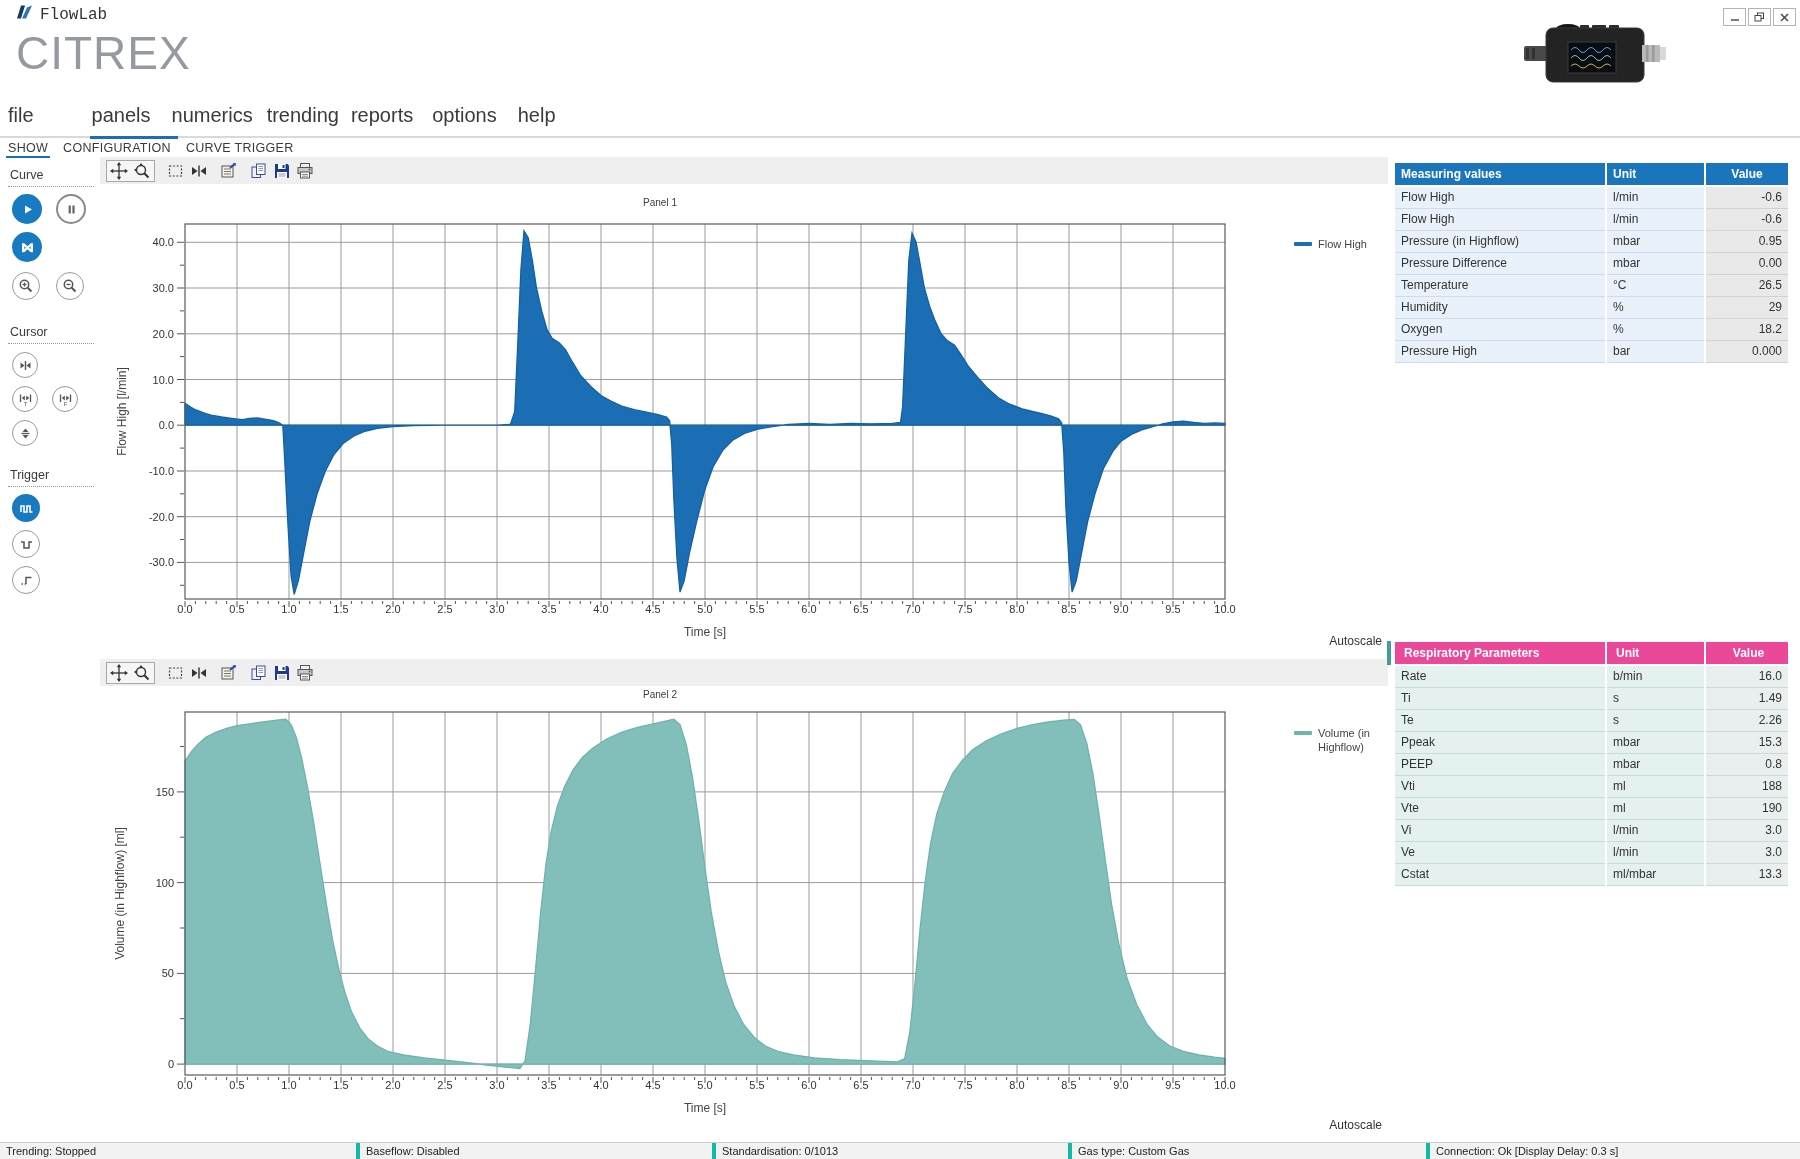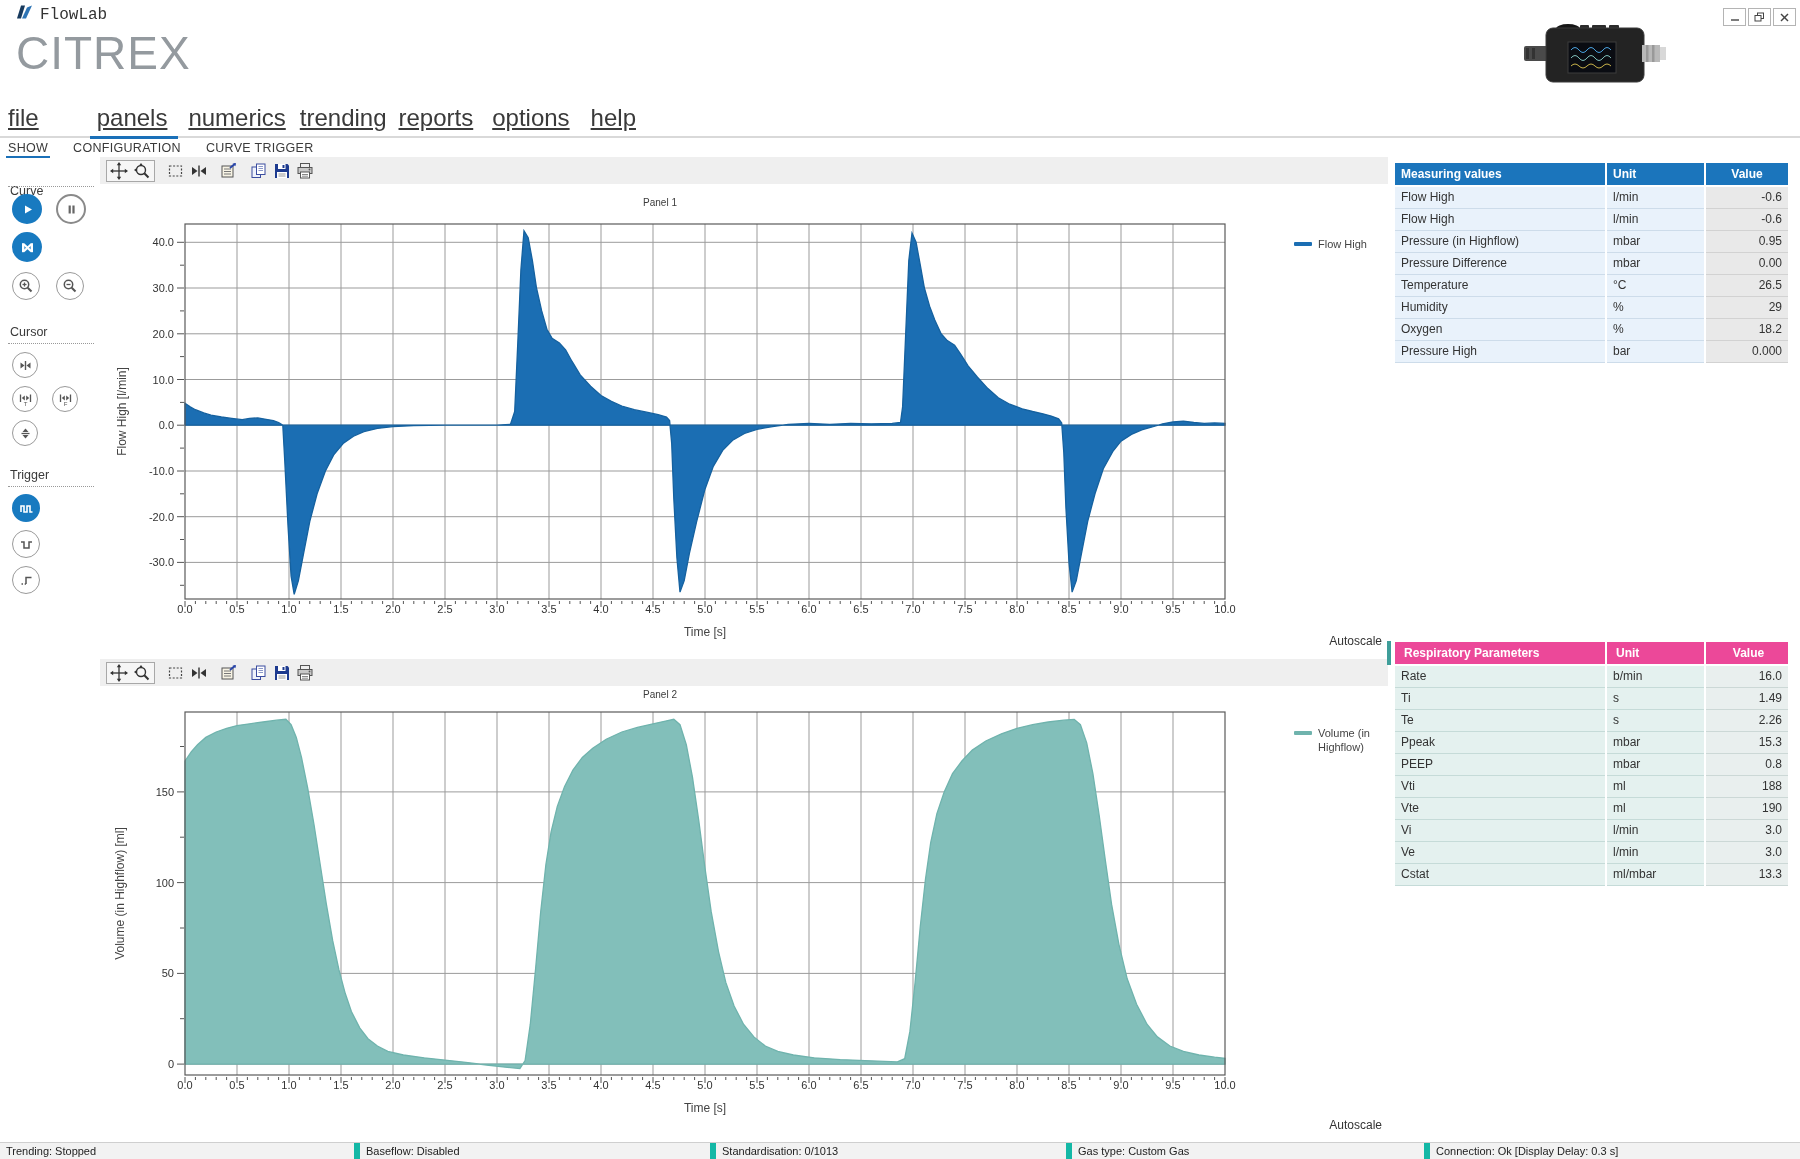--- a/index.html
+++ b/index.html
@@ -8,28 +8,28 @@
   
   .titlebar{position:absolute;left:0;top:0;width:1800px;height:26px;background:#fff;}
   .logo{position:absolute;left:16px;top:4px;width:18px;height:16px;}
   .appname{position:absolute;left:40px;top:6px;font-size:16px;color:#333;font-family:Liberation Mono, monospace;}
   .winbtns{position:absolute;right:4px;top:8px;display:flex;gap:2px;}
   .winbtn{width:23px;height:18px;border:1px solid #b4b4b4;background:#fff;display:flex;
           align-items:center;justify-content:center;box-sizing:border-box;}
   
   .brand{position:absolute;left:16px;top:26px;font-size:46px;font-weight:300;letter-spacing:1px;color:#949a9f;}
   
-  .menubar{position:absolute;left:8px;top:104px;display:flex;font-size:24px;color:#3a3a3a;text-decoration:underline;}
+  .menubar{position:absolute;left:8px;top:104px;display:flex;font-size:20px;color:#3a3a3a;}
   .mi{cursor:default;}
   .mi.m0{margin-right:58px;} .mi.m1{margin-right:21px;} .mi.m2{margin-right:14px;}
   .mi.m3{margin-right:12px;} .mi.m4{margin-right:19px;} .mi.m5{margin-right:21px;}
   .menurule{position:absolute;left:0;top:136px;width:1800px;height:2px;background:#d9d9d9;}
   .menu-underline{position:absolute;left:90px;top:136px;width:88px;height:3px;background:#1a70b8;}
   
-  .tabbar{position:absolute;left:8px;top:141px;display:flex;gap:25px;font-size:12.5px;color:#3a3a3a;letter-spacing:.3px;}
+  .tabbar{position:absolute;left:8px;top:141px;display:flex;gap:15px;font-size:12.5px;color:#3a3a3a;letter-spacing:.3px;}
   .tab-underline{position:absolute;left:6px;top:156px;width:44px;height:2px;background:#1a70b8;}
   
   .side-label{position:absolute;left:10px;font-size:12.5px;color:#3a3a3a;}
   .side-rule{position:absolute;left:8px;width:86px;border-bottom:1px dotted #999;height:0;}
   .cbtn{position:absolute;border-radius:50%;box-sizing:border-box;display:flex;align-items:center;
         justify-content:center;background:#fff;border:2px solid #8a8a8a;}
   .cbtn.blue{background:#187ac0;border-color:#187ac0;}
   .cbtn.thin{border-width:1.5px;border-color:#9a9a9a;}
   .d30{width:30px;height:30px;} .d28{width:28px;height:28px;} .d26{width:26px;height:26px;}
   
@@ -56,21 +56,21 @@
   .blue .th{background:#1b75bc;} .teal .th{background:#ec4899;padding-left:9px;}
   .th.c2{text-align:center;}
   .row .cell{line-height:21px;height:22px;}
   .blue .row .c0,.blue .row .c1{background:#e9f2fb;border-bottom:1px solid #cddcea;}
   .blue .row .c2{background:#e9e9e9;border-bottom:1px solid #d2d2d2;text-align:right;}
   .teal .row .c0,.teal .row .c1{background:#e4f1ef;border-bottom:1px solid #c5dbd8;}
   .teal .row .c2{background:#e9efee;border-bottom:1px solid #ccd8d6;text-align:right;}
   
   .statusbar{position:absolute;left:0;top:1142px;width:1800px;height:17px;background:#f2f2f2;
              border-top:1px solid #cfcfcf;display:flex;font-size:11px;color:#222;}
-  .scell{box-sizing:border-box;border-right:6px solid #14b8a6;padding-left:6px;line-height:16px;}
+  .scell{box-sizing:border-box;border-right:4px solid #14b8a6;padding-left:6px;line-height:16px;}
   .s0{width:360px;} .s1{width:356px;} .s2{width:356px;} .s3{width:358px;} .s4{width:370px;border-right:none;}
   
   .device{position:absolute;left:1522px;top:18px;}
 </style>
 </head>
 <body>
 
 <div class="app">
 
   <div class="titlebar">
@@ -133,21 +133,21 @@
   <div class="menurule"></div>
   <div class="menu-underline"></div>
 
   <div class="tabbar">
     <span>SHOW</span>
     <span>CONFIGURATION</span>
     <span>CURVE TRIGGER</span>
   </div>
   <div class="tab-underline"></div>
 
-  <div class="side-label" style="top:184px;">Curve</div>
+  <div class="side-label" style="top:168px;">Curve</div>
   <div class="side-rule" style="top:186px;"></div>
 
   <div class="cbtn blue d30" style="left:12px;top:194px;">
     <svg width="15" height="15" viewBox="0 0 15 15">
         <polygon points="5,3.5 12,7.5 5,11.5" fill="#fff"></polygon>
       </svg>
   </div>
   <div class="cbtn d30" style="left:56px;top:194px;">
     <svg width="15" height="15" viewBox="0 0 15 15">
       <rect x="4.6" y="3.5" width="2.2" height="8" fill="#666"></rect>

